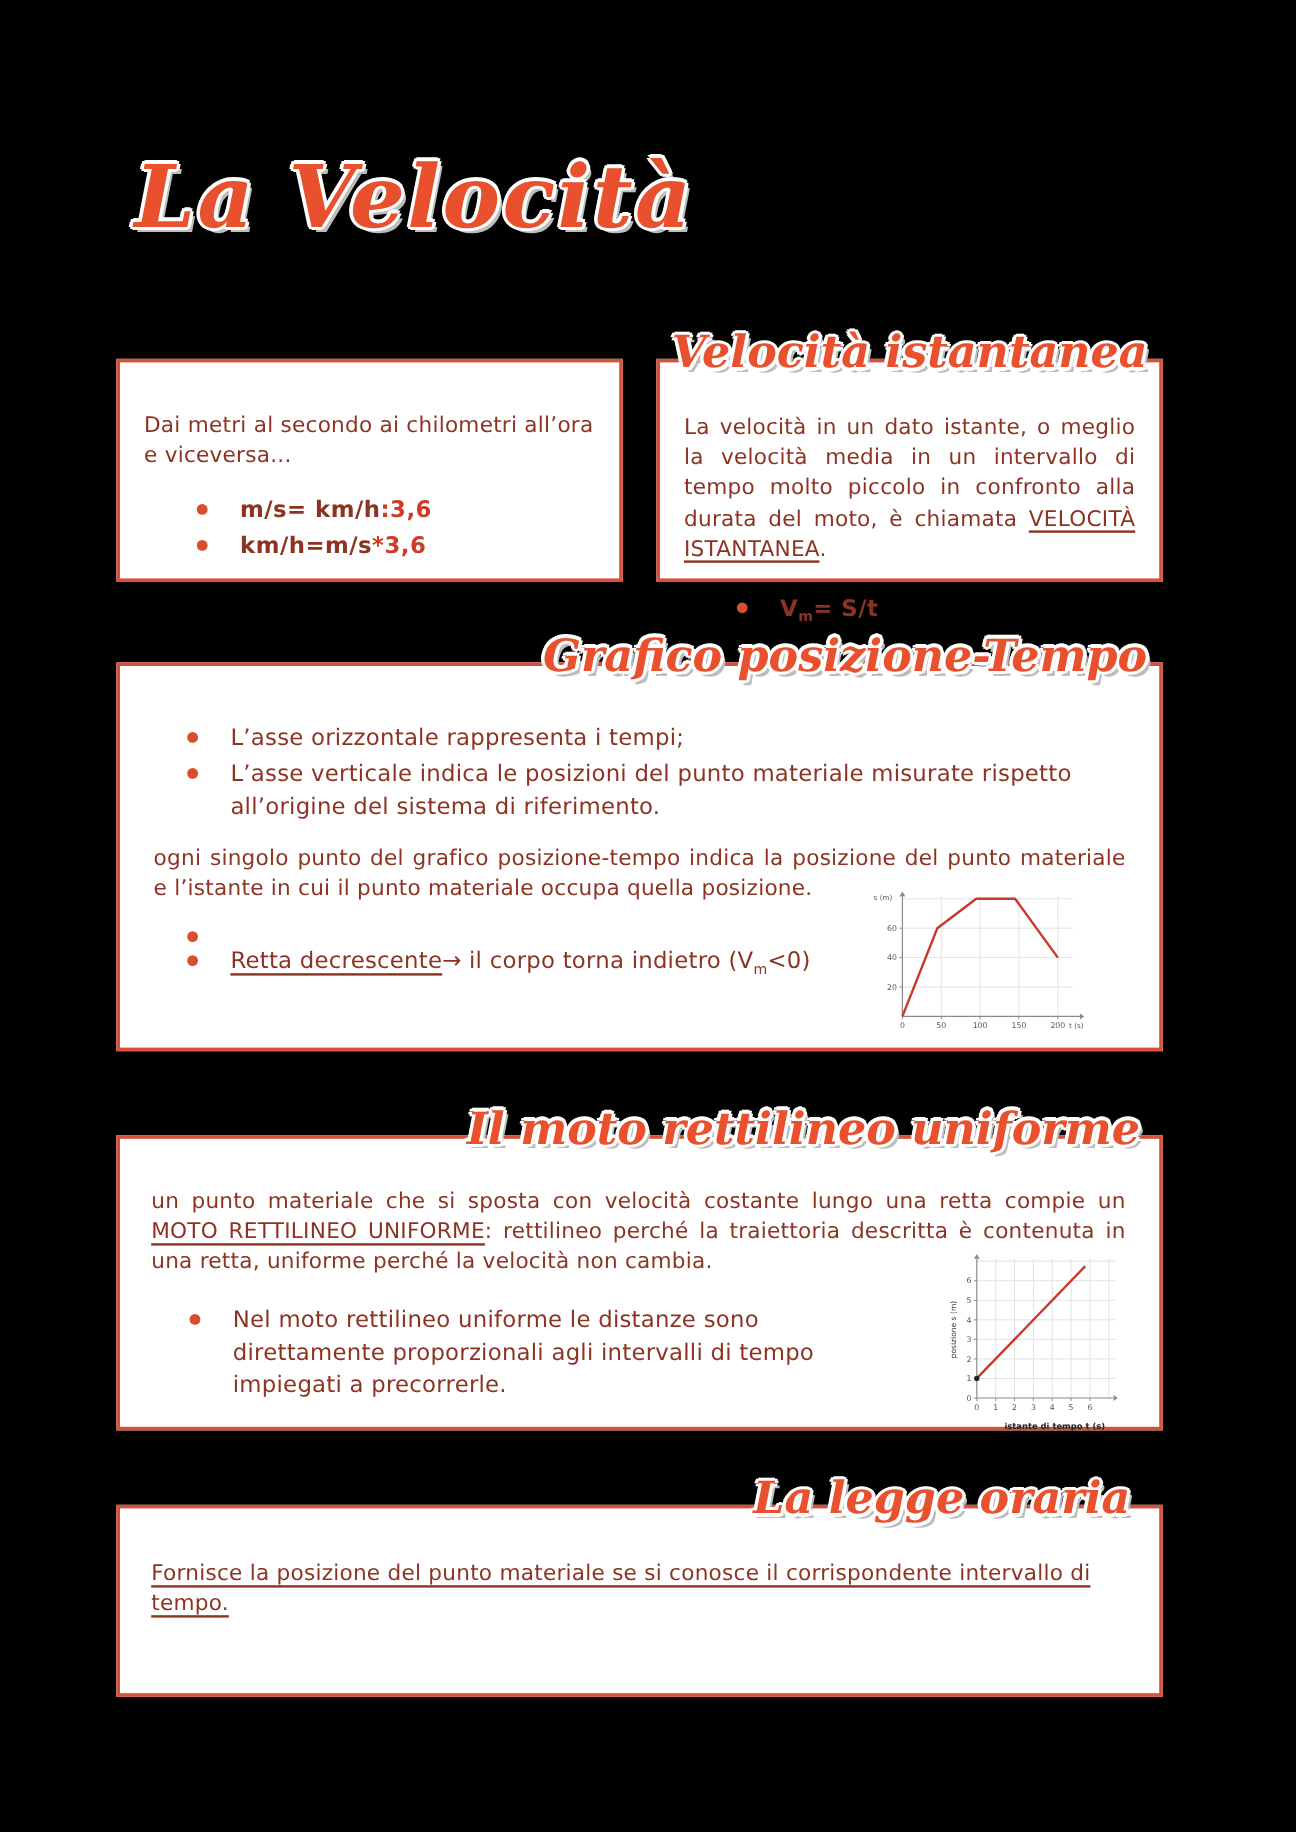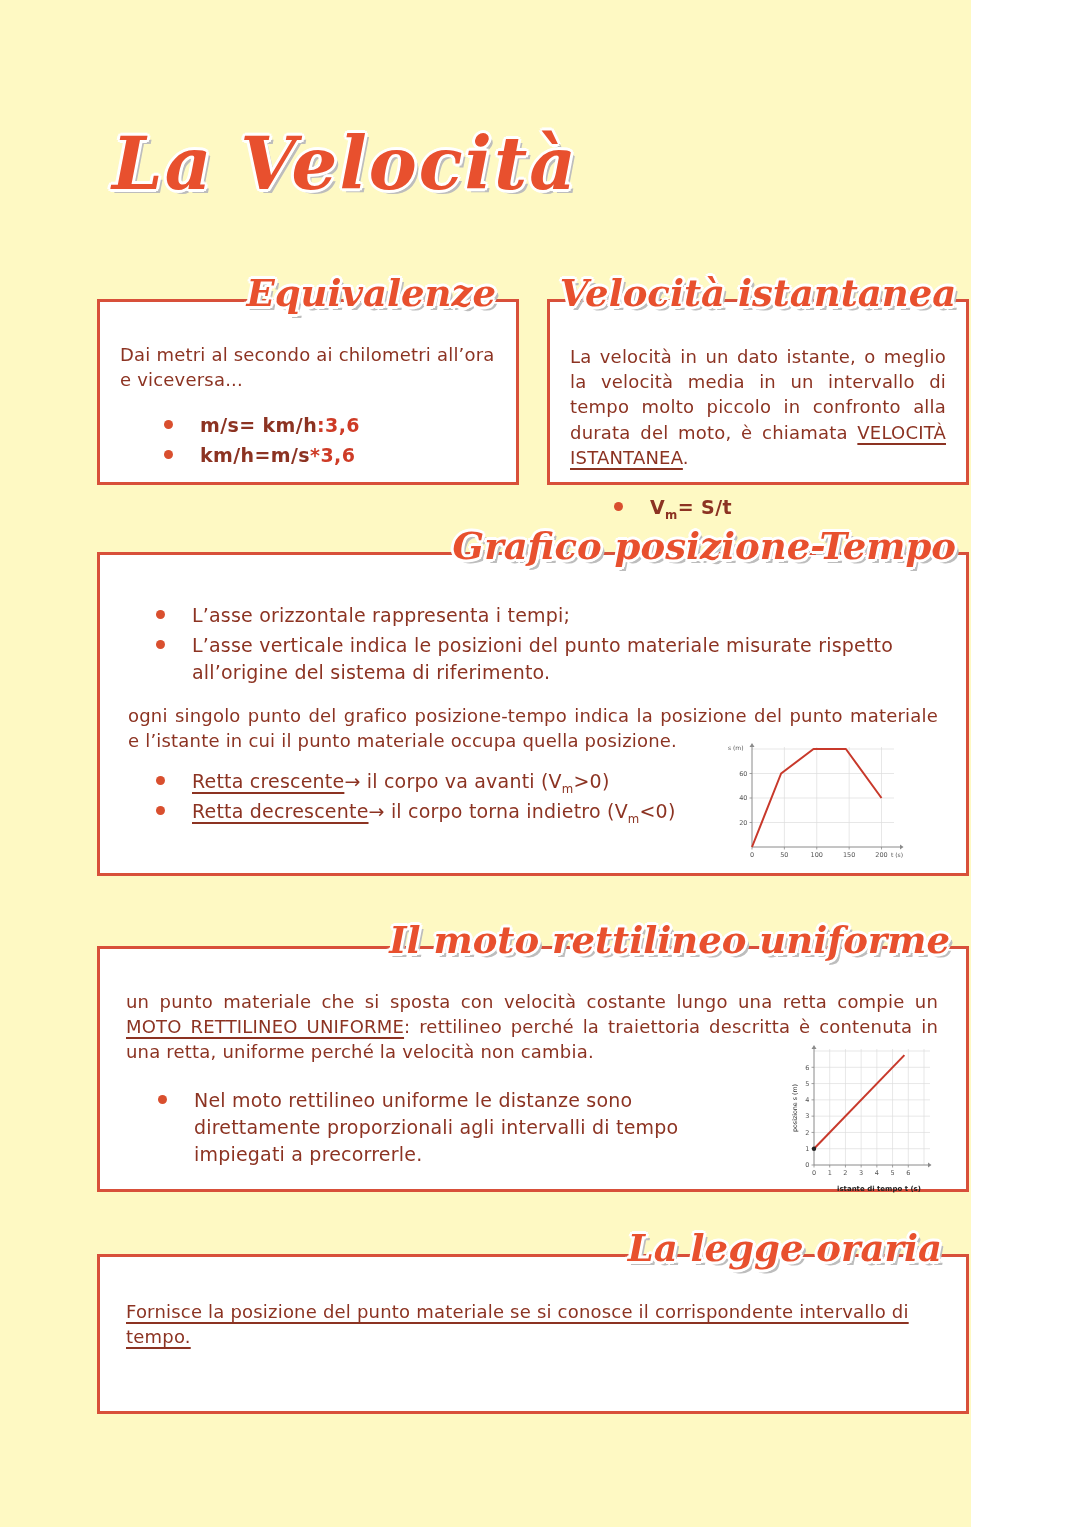--- a/index.html
+++ b/index.html
@@ -6,21 +6,21 @@
     --accent:#E8502E;
     --border:#D8503A;
     --ink:#8C3322;
     --red:#CE3B26;
     --dot:#D94F2E;
     --shadow:#BDBDBD;
   }
   *{box-sizing:border-box;}
   html,body{margin:0;padding:0;background:#ffffff;}
   .page{
-    position:relative;width:971px;height:1527px;background:#fef9c3;
+    position:relative;width:1080px;height:1527px;background:#000000;
     font-family:"DejaVu Sans",sans-serif;color:var(--ink);overflow:hidden;
   }
   
   .script{
     font-family:"DejaVu Serif",serif;font-style:italic;font-weight:bold;
     color:var(--accent);white-space:nowrap;
     text-shadow:
       -2px -2px 0 #fff, 2px -2px 0 #fff, -2px 2px 0 #fff, 2px 2px 0 #fff,
       -3px 0 0 #fff, 3px 0 0 #fff, 0 -3px 0 #fff, 0 3px 0 #fff,
       4px 4px 0 var(--shadow);
@@ -63,21 +63,20 @@
   .chart-b{left:690px;top:96px;width:142px;height:150px;}
 </style>
 </head>
 <body>
 
 <div class="page">
 
   <h1 class="script page-title">La Velocità</h1>
 
   <section class="box box1">
-    <h2 class="script box-heading h-right1">Equivalenze</h2>
     <p>Dai metri al secondo ai chilometri all’ora e viceversa...</p>
     <div class="list b1-list formula">
         <div class="li">
           <span class="dot"></span>
           <span class="txt"><span>m/s= km/h</span><span class="seg-red">:3,6</span></span>
         </div>
         <div class="li">
           <span class="dot"></span>
           <span class="txt"><span>km/h=m/s</span><span class="seg-red">*3,6</span></span>
         </div>
@@ -104,21 +103,20 @@
         </div>
         <div class="li">
           <span class="dot"></span>
           <span class="txt">L’asse verticale indica le posizioni del punto materiale misurate rispetto all’origine del sistema di riferimento.</span>
         </div>
       </div>
     <p class="justify b3-para">ogni singolo punto del grafico posizione-tempo indica la posizione del punto materiale e l’istante in cui il punto materiale occupa quella posizione.</p>
     <div class="list b3-list-rules">
         <div class="li">
           <span class="dot"></span>
-          <span class="txt"><span class="seg-underline">Retta crescente</span><span>→ il corpo va avanti (V<sub>m</sub>&gt;0)</span></span>
         </div>
         <div class="li">
           <span class="dot"></span>
           <span class="txt"><span class="seg-underline">Retta decrescente</span><span>→ il corpo torna indietro (V<sub>m</sub>&lt;0)</span></span>
         </div>
       </div>
     <div class="mini-chart chart-a"><svg width="178" height="128" viewBox="0 0 178 128" xmlns="http://www.w3.org/2000/svg" font-family="DejaVu Sans, sans-serif">
           <line x1="58.38095238095238" y1="108" x2="58.38095238095238" y2="8" stroke="#dcdcdc" stroke-width="0.7"></line>
           <line x1="90.76190476190476" y1="108" x2="90.76190476190476" y2="8" stroke="#dcdcdc" stroke-width="0.7"></line>
           <line x1="123.14285714285714" y1="108" x2="123.14285714285714" y2="8" stroke="#dcdcdc" stroke-width="0.7"></line>

